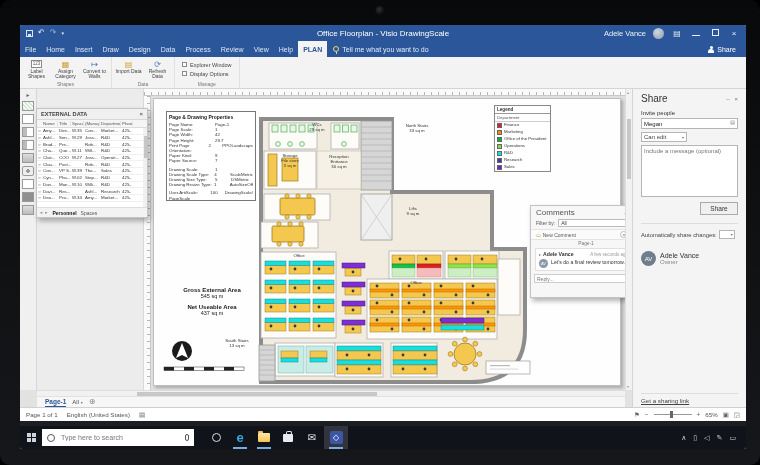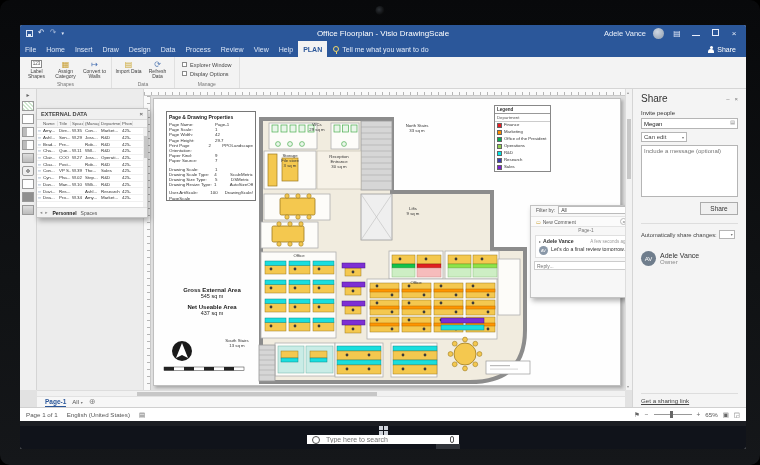--- a/index.html
+++ b/index.html
@@ -166,21 +166,21 @@
 
   .statusbar{position:absolute;left:0;top:382px;width:726px;height:14px;background:#fff;border-top:1px solid #d0d0d0;display:flex;align-items:center;font-size:6.2px;color:#555;padding:0 6px;gap:9px;}
   .sb-right{margin-left:auto;display:flex;align-items:center;gap:5px;}
   .sb-slider{width:38px;height:1px;background:#999;position:relative;}
   .sb-slider i{position:absolute;left:16px;top:-3px;width:3px;height:7px;background:#666;}
   .sb-ic{font-size:6.5px;color:#666;}
 
   .sliver{position:absolute;left:0;top:396px;width:726px;height:5px;background:#1c1e23;}
 
   
-  .taskbar{position:absolute;left:0;top:401px;width:726px;height:23px;background:#10131a;display:flex;align-items:center;flex-direction:column;}
+  .taskbar{position:absolute;left:0;top:401px;width:726px;height:23px;background:#10131a;display:flex;align-items:center;}
   .tb-start{width:22px;height:23px;display:flex;align-items:center;justify-content:center;}
   .winlogo{width:9px;height:9px;display:grid;grid-template-columns:1fr 1fr;grid-template-rows:1fr 1fr;gap:1px;}
   .winlogo b{background:#cfd3da;}
   .tb-search{width:152px;height:17px;background:#fff;display:flex;align-items:center;gap:4px;padding:0 5px;}
   .tb-search .ring{width:8px;height:8px;border:1.4px solid #555;border-radius:50%;flex:none;}
   .tb-search input{border:none;outline:none;font-size:7px;color:#333;flex:1;min-width:0;background:transparent;}
   .tb-search .mic{width:4px;height:7px;border:1px solid #555;border-radius:2px;flex:none;}
   .tb-apps{display:flex;align-items:center;margin-left:10px;height:23px;}
   .tb-app{width:24px;height:23px;display:flex;align-items:center;justify-content:center;position:relative;}
   .tb-app.open:after{content:"";position:absolute;bottom:0;left:5px;right:5px;height:2px;background:#6cb2e8;}
@@ -805,20 +805,27 @@
             </div>
         </div>
         <div class="xd-tabs">
           <span class="nav">◂ ▸</span>
           <span class="xd-tab-active">Personnel</span>
           <span>Spaces</span>
         </div>
       </div>
 
       <div class="panel comments">
+        <div class="cm-head">
+          <span class="cm-title">Comments</span>
+          <span class="cm-ico">
+            <span>–</span>
+            <span>×</span>
+          </span>
+        </div>
         <div class="cm-filter">
           <label>Filter by:</label>
           <span class="cm-dd">
               <span>All</span>
               <i>▾</i>
             </span>
         </div>
         <div class="cm-new">
           <span style="color:#c79b2a">▭</span>
           <span>New Comment</span>

